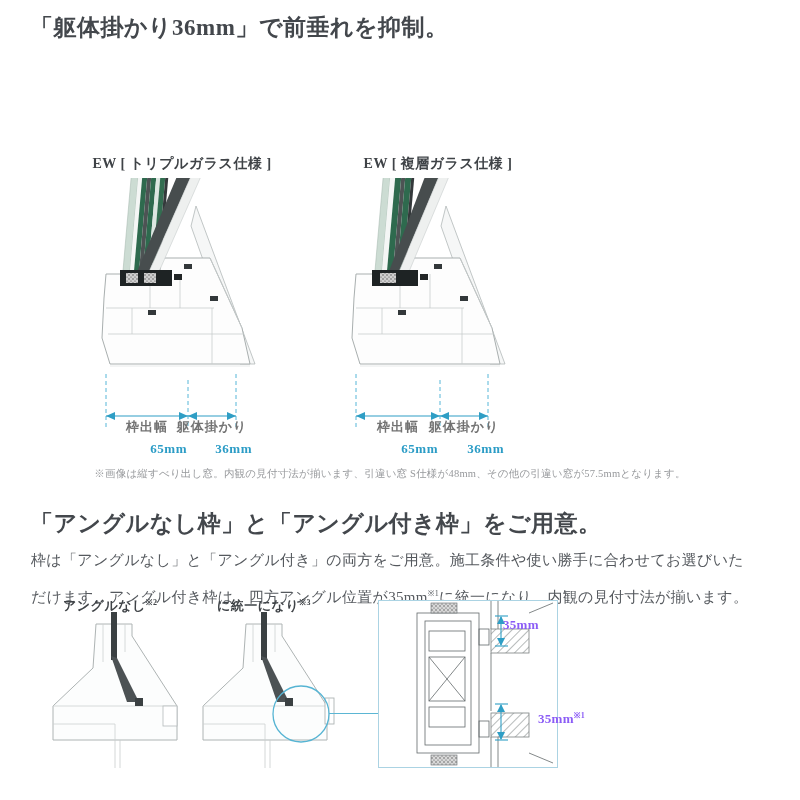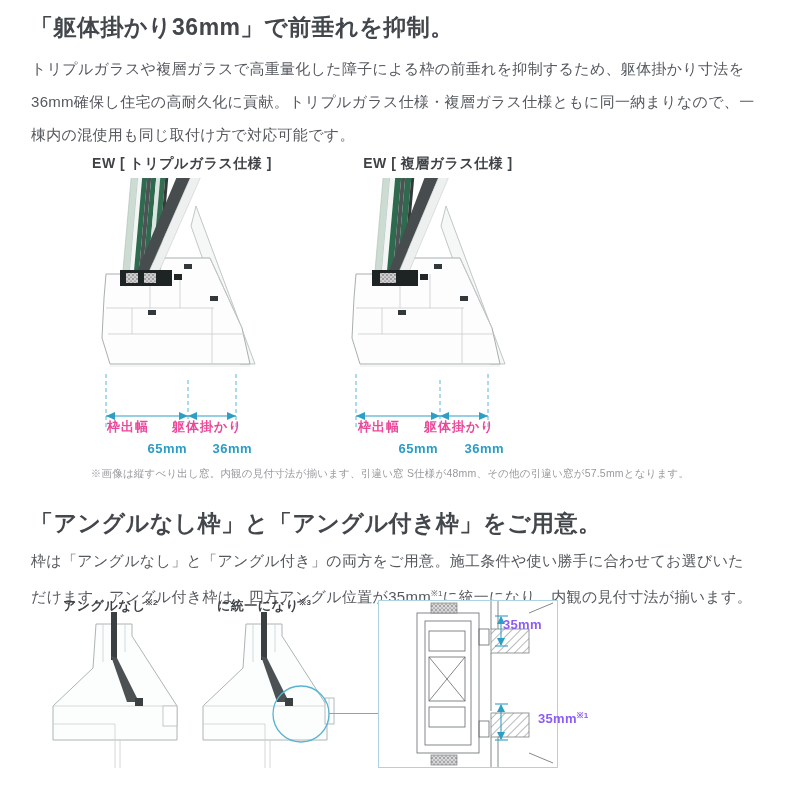--- a/index.html
+++ b/index.html
@@ -1,40 +1,39 @@
 <!DOCTYPE html>
 <html><head>
 <meta charset="utf-8">
 <style>
   html,body{margin:0;padding:0;background:#fff;}
   #page{position:relative;width:800px;height:800px;background:#ffffff;overflow:hidden;
-        font-family:Liberation Sans, sans-serif;}
+        font-family:Liberation Serif, serif;}
   .abs{position:absolute;}
   .h1{font-size:23px;font-weight:600;color:#43474c;letter-spacing:.5px;}
   .para{font-size:15px;color:#55595e;line-height:33px;letter-spacing:.3px;}
   .figcap{font-size:14px;font-weight:600;color:#3f4347;letter-spacing:.5px;}
-  .dimlabel{font-size:13px;font-weight:600;color:#ec4899;letter-spacing:1px;text-align:left;width:80px;}
+  .dimlabel{font-size:13px;font-weight:600;color:#737373;letter-spacing:1px;text-align:center;width:80px;}
   .dimvalue{font-size:13px;font-weight:600;color:#2b9cc6;letter-spacing:.5px;text-align:right;width:80px;}
   .smallnote{font-size:10.5px;color:#97999c;letter-spacing:.2px;}
   .footnote{font-size:10px;color:#9a9da0;line-height:16px;letter-spacing:.2px;}
   .cap2{font-size:13px;font-weight:600;color:#3f4347;letter-spacing:.5px;}
   sup.fnref{font-size:8px;vertical-align:super;}
   .mm{font-size:13px;font-weight:600;color:#8b5cf6;letter-spacing:.3px;}
   .detailbox{border:1px solid #abd3e3;background:#ffffff;}
   .connector{border-top:1.5px solid #5bb6d4;}
   svg{display:block;}
 </style>
 </head>
 <body>
 
 <div id="page">
 
   <div class="abs h1" style="left:30px;top:12px;width:740px;">「躯体掛かり36mm」で前垂れを抑制。</div>
 
-  <div class="abs para" style="left:31px;top:52px;width:728px;">トリプルガラスや複層ガラスで高重量化した障子による枠の前垂れを抑制するため、躯体掛かり寸法を36mm確保し住宅の高耐久化に貢献。トリプルガラス仕様・複層ガラス仕様ともに同一納まりなので、一棟内の混使用も同じ取付け方で対応可能です。</div>
 
   <div class="abs figcap" style="left:338px;top:155px;width:200px;text-align:center;">EW [ 複層ガラス仕様 ]</div>
   <div class="abs figcap" style="left:82px;top:155px;width:200px;text-align:center;">EW [ トリプルガラス仕様 ]</div>
 
   <svg class="abs" style="left:92px;top:178px;" width="230" height="260" viewBox="0 0 230 260">
     <defs>
       <pattern id="speckA" width="4" height="4" patternUnits="userSpaceOnUse">
         <rect width="4" height="4" fill="#cfcfcf"></rect>
         <circle cx="1" cy="1" r="0.7" fill="#4a4a4a"></circle>
           <circle cx="3" cy="3" r="0.6" fill="#4a4a4a"></circle>

